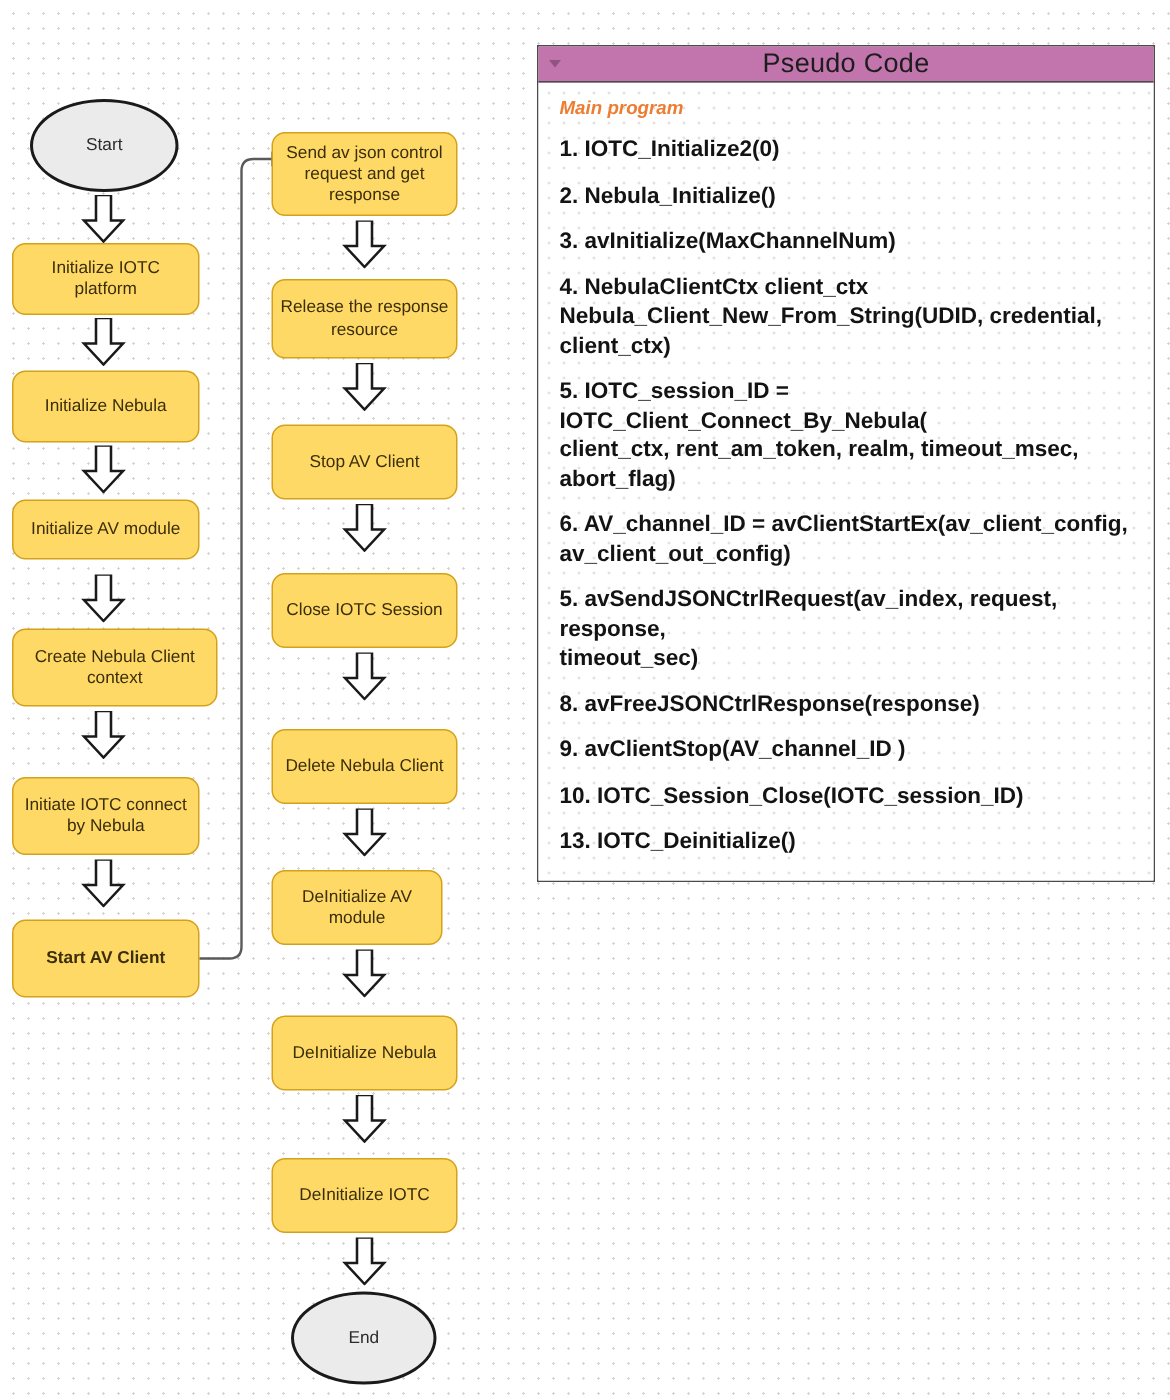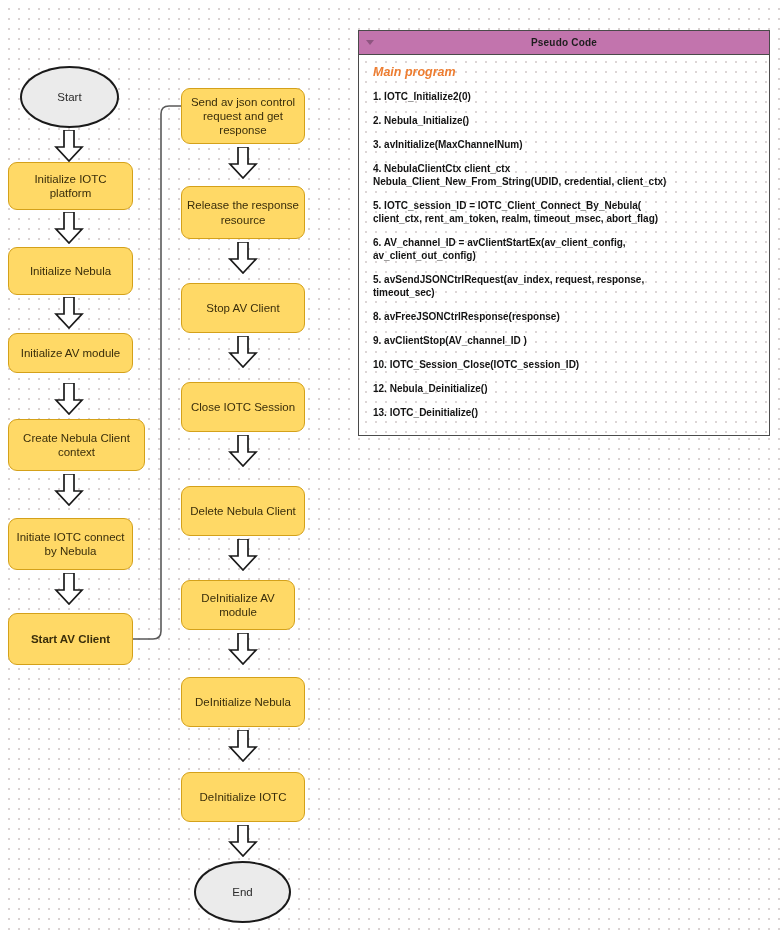--- a/index.html
+++ b/index.html
@@ -79,22 +79,22 @@
   #pseudo-header {
     position: relative;
     background: #c274ad;
     border-bottom: 1.5px solid #4a4a4a;
     height: 23px;
     display: flex;
     align-items: center;
     justify-content: center;
   }
   #pseudo-title {
-    font-size: 10px;
-    font-weight: bold;
+    font-size: 18px;
+    font-weight: normal;
     color: #1d1d1d;
     letter-spacing: .2px;
   }
   #collapse-icon {
     position: absolute;
     left: 7px;
     top: 9px;
     width: 0; height: 0;
     border-left: 4px solid transparent;
     border-right: 4px solid transparent;
@@ -108,21 +108,21 @@
     background-position: 2px 2px;
   }
   #section-label {
     font-size: 12.5px;
     font-weight: bold;
     font-style: italic;
     color: #ed7d31;
     margin-bottom: 11px;
   }
   .code-line {
-    font-size: 10px;
+    font-size: 15px;
     font-weight: bold;
     color: #131313;
     margin-bottom: 11px;
     line-height: 1.3;
     white-space: pre-line;
   }
   .code-line:last-child { margin-bottom: 2px; }
 </style>
 </head>
 <body>
@@ -301,18 +301,17 @@
 Nebula_Client_New_From_String(UDID, credential, client_ctx)</div>
       <div class="code-line">5. IOTC_session_ID = IOTC_Client_Connect_By_Nebula(
 client_ctx, rent_am_token, realm, timeout_msec, abort_flag)</div>
       <div class="code-line">6. AV_channel_ID = avClientStartEx(av_client_config,
 av_client_out_config)</div>
       <div class="code-line">5. avSendJSONCtrlRequest(av_index, request, response,
 timeout_sec)</div>
       <div class="code-line">8. avFreeJSONCtrlResponse(response)</div>
       <div class="code-line">9. avClientStop(AV_channel_ID )</div>
       <div class="code-line">10. IOTC_Session_Close(IOTC_session_ID)</div>
-      <div class="code-line">12. Nebula_Deinitialize()</div>
       <div class="code-line">13. IOTC_Deinitialize()</div>
     </div>
   </div>
 
 </div>
 
 </body></html>

